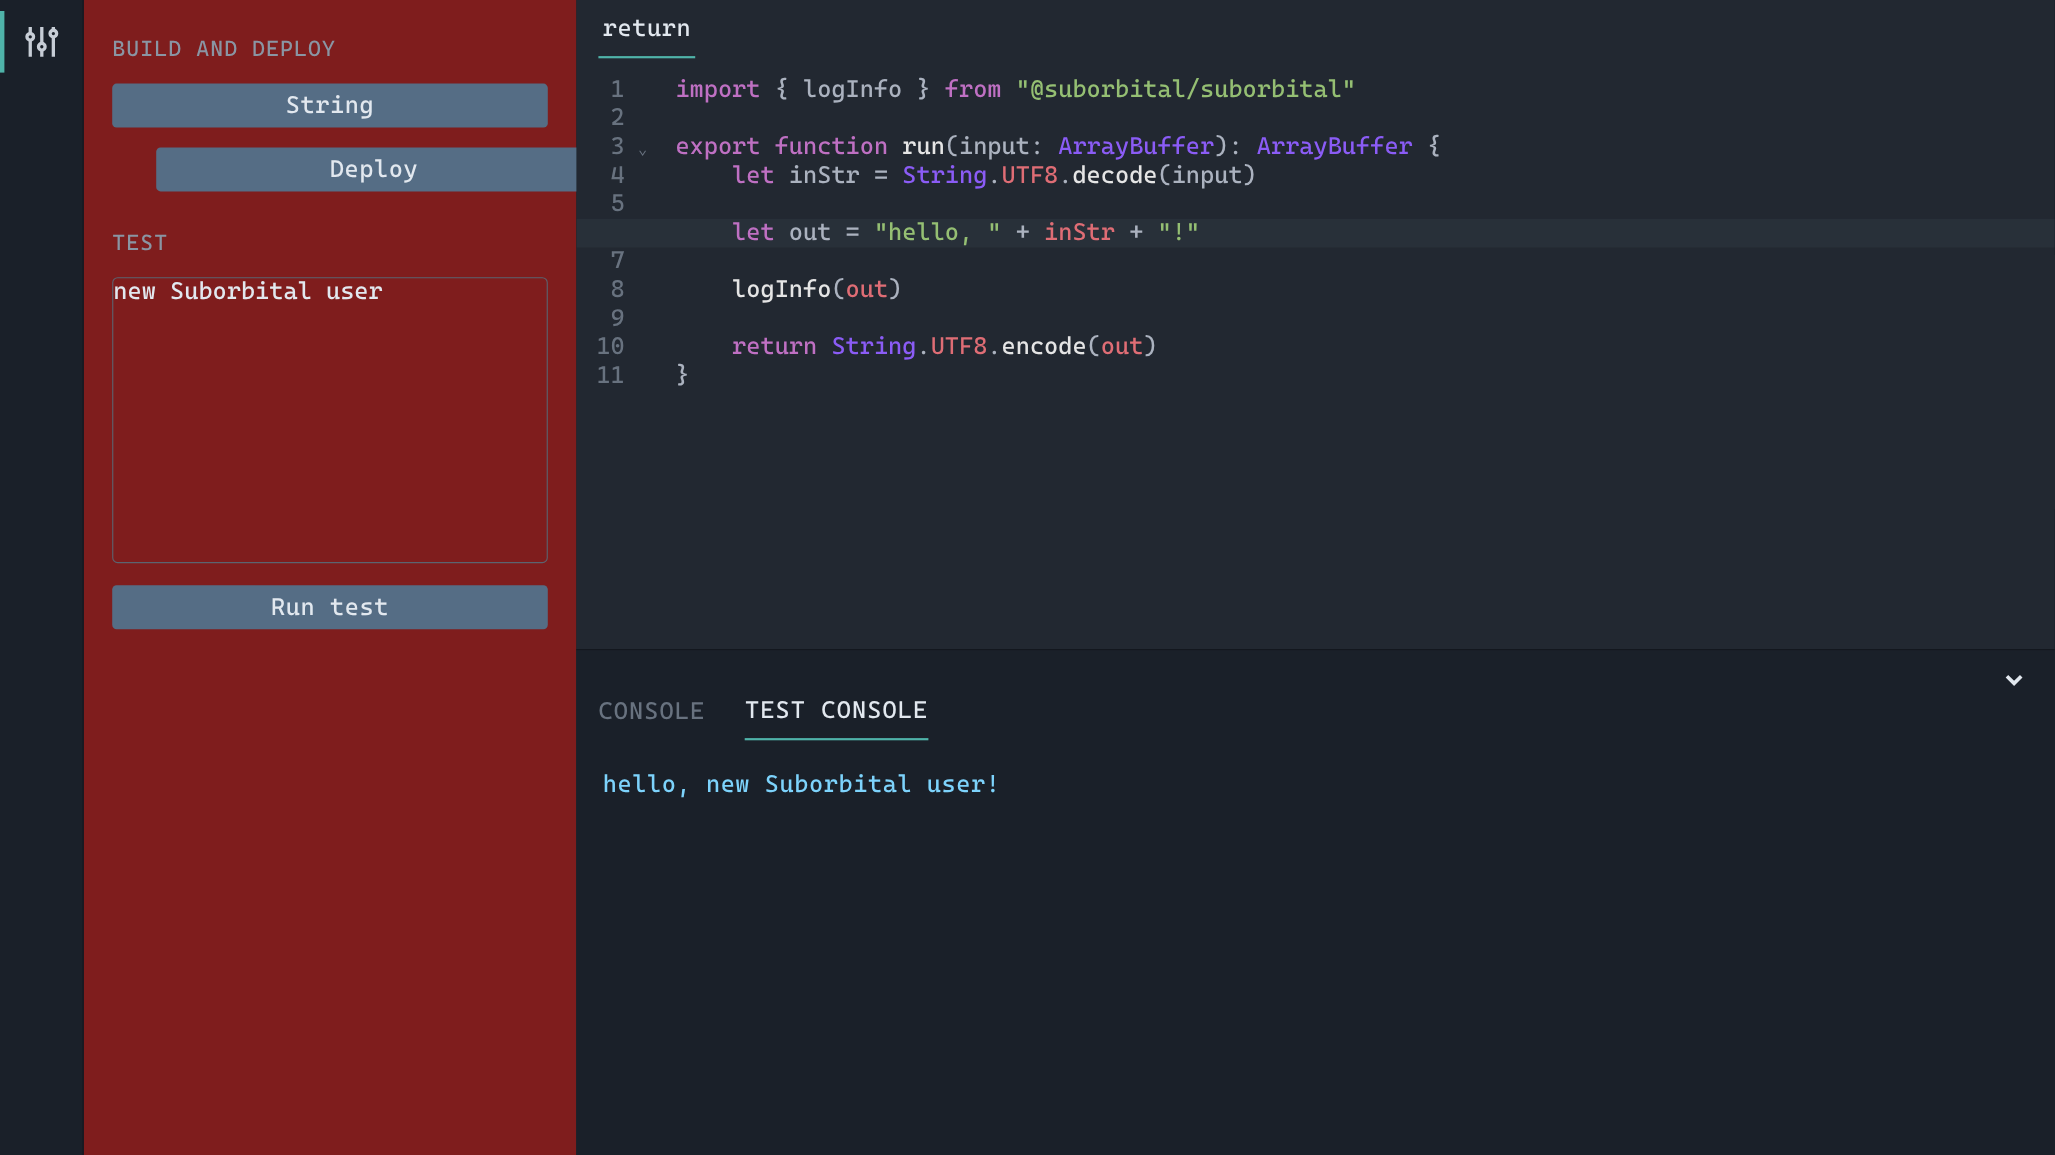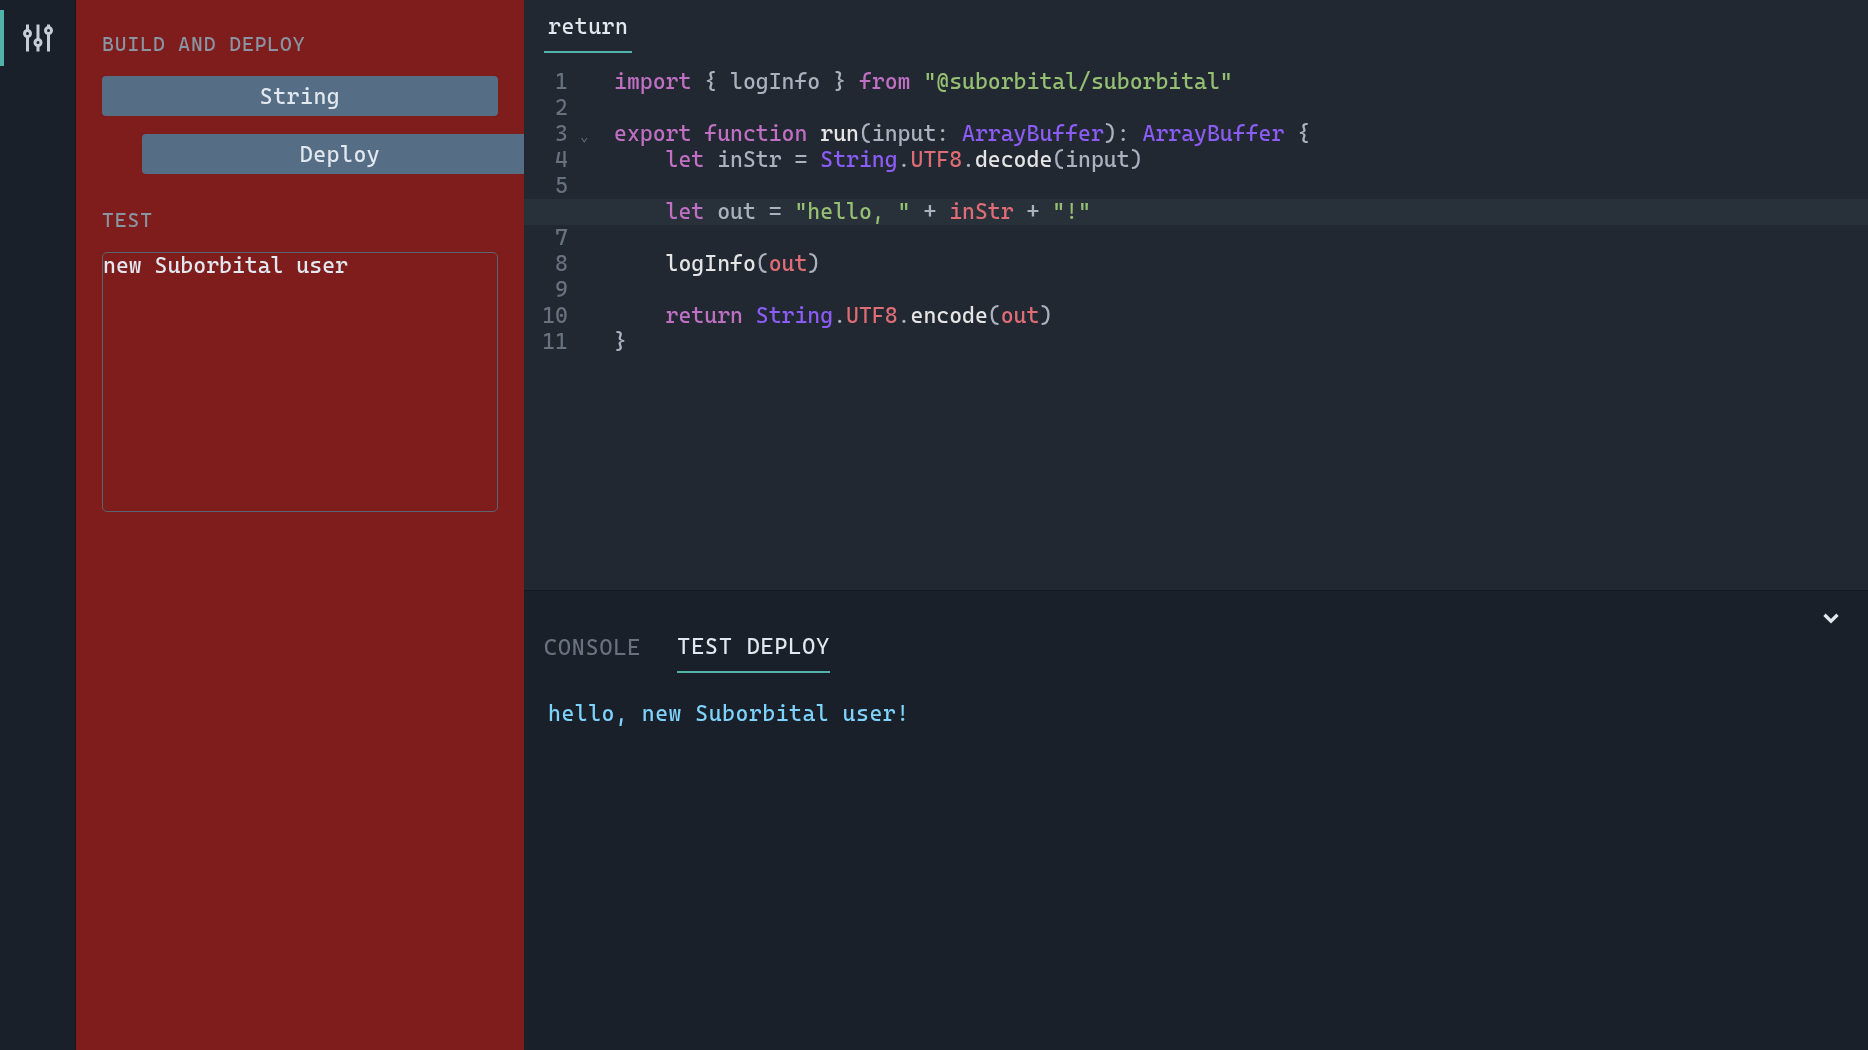--- a/index.html
+++ b/index.html
@@ -195,34 +195,35 @@
   </div>
 
   <div class="sidebar">
     <div class="section-title">BUILD AND DEPLOY</div>
     <div class="group">
       <button class="btn">String</button>
       <button class="btn">Deploy</button>
     </div>
     <div class="section-title" style="margin-top:14px;">TEST</div>
     <textarea class="test-input" style="">new Suborbital user</textarea>
+    <button class="btn">Run test</button>
   </div>
 
   <div class="main">
 
     <div class="editor-tab-bar">
       <div class="editor-tab">return</div>
     </div>
 
     <div class="editor" id="editor"><div class="gutter"><div class="code-line">1</div><div class="code-line">2</div><div class="code-line">3</div><div class="code-line">4</div><div class="code-line">5</div><div class="code-line">6</div><div class="code-line">7</div><div class="code-line">8</div><div class="code-line">9</div><div class="code-line">10</div><div class="code-line">11</div></div><div class="fold"><div class="code-line"></div><div class="code-line"></div><div class="code-line"><span class="arrow">⌄</span></div><div class="code-line"></div><div class="code-line"></div><div class="code-line"></div><div class="code-line"></div><div class="code-line"></div><div class="code-line"></div><div class="code-line"></div><div class="code-line"></div></div><div class="code-lines"><div class="code-line"><span class="k">import</span><span class="p"> { </span><span class="d">logInfo</span><span class="p"> } </span><span class="k">from</span><span class="p"> </span><span class="s">"@suborbital/suborbital"</span></div><div class="code-line"></div><div class="code-line"><span class="k">export</span><span class="p"> </span><span class="k">function</span><span class="p"> </span><span class="fn">run</span><span class="p">(</span><span class="d">input</span><span class="p">: </span><span class="ty">ArrayBuffer</span><span class="p">): </span><span class="ty">ArrayBuffer</span><span class="p"> {</span></div><div class="code-line"><span class="p">    </span><span class="k">let</span><span class="p"> </span><span class="d">inStr </span><span class="p">= </span><span class="ty">String</span><span class="p">.</span><span class="id">UTF8</span><span class="p">.</span><span class="fn">decode</span><span class="p">(</span><span class="d">input</span><span class="p">)</span></div><div class="code-line"></div><div class="code-line hl"><span class="p">    </span><span class="k">let</span><span class="p"> </span><span class="d">out </span><span class="p">= </span><span class="s">"hello, "</span><span class="p"> + </span><span class="id">inStr</span><span class="p"> + </span><span class="s">"!"</span></div><div class="code-line"></div><div class="code-line"><span class="p">    </span><span class="fn">logInfo</span><span class="p">(</span><span class="id">out</span><span class="p">)</span></div><div class="code-line"></div><div class="code-line"><span class="p">    </span><span class="k">return</span><span class="p"> </span><span class="ty">String</span><span class="p">.</span><span class="id">UTF8</span><span class="p">.</span><span class="fn">encode</span><span class="p">(</span><span class="id">out</span><span class="p">)</span></div><div class="code-line"><span class="p">}</span></div></div></div>
 
     <div class="panel">
       <div class="panel-tabs">
         <div class="panel-tab">CONSOLE</div>
-        <div class="panel-tab active">TEST DEPLOY</div>
+        <div class="panel-tab active">TEST CONSOLE</div>
         <div class="panel-collapse">
           <svg viewBox="0 0 24 24">
               <polyline points="6 9 12 15 18 9"></polyline>
             </svg>
         </div>
       </div>
       <div class="panel-body">hello, new Suborbital user!</div>
     </div>
 
   </div>

